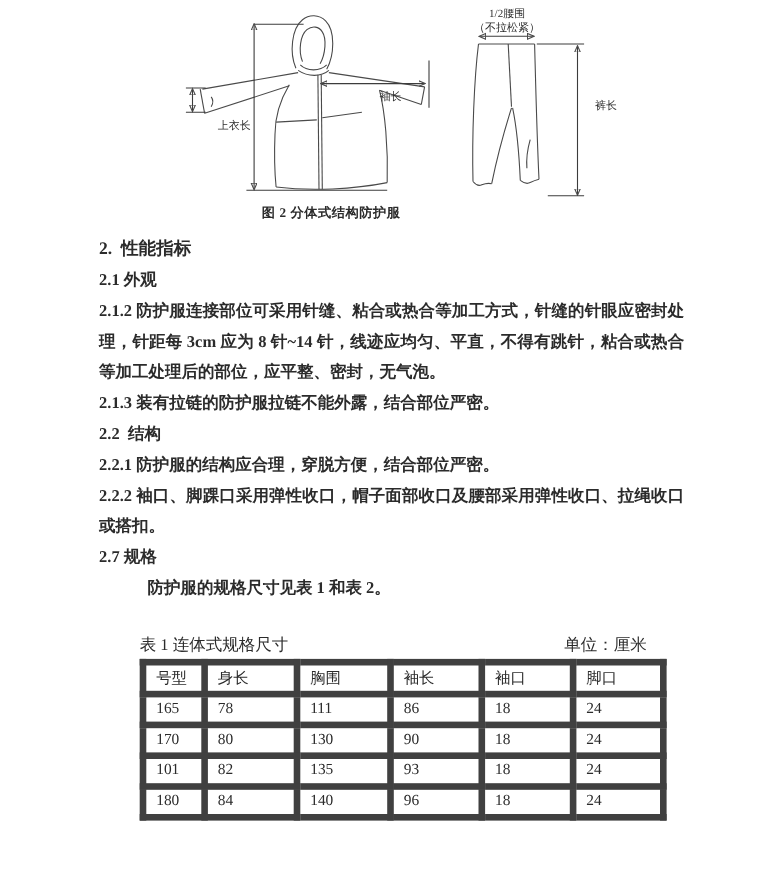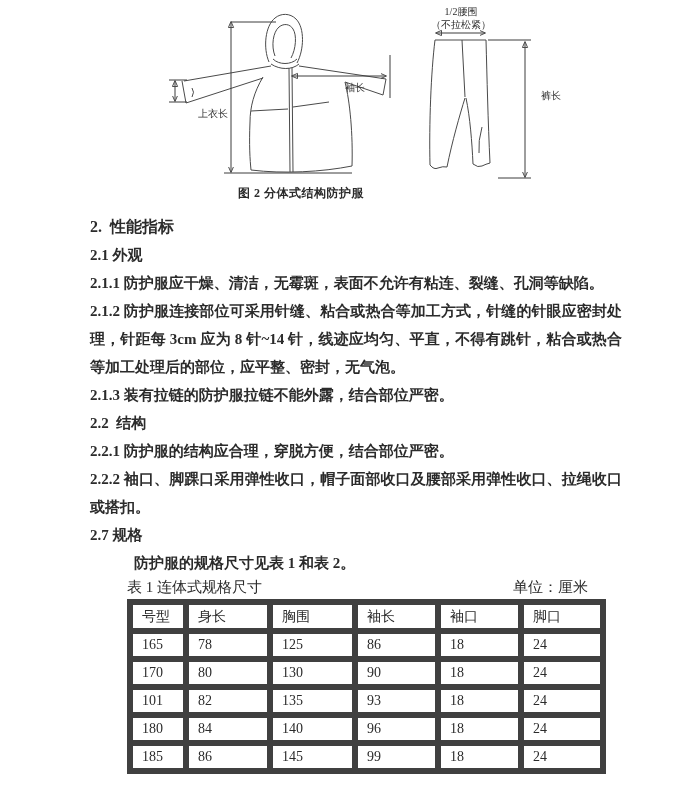--- a/index.html
+++ b/index.html
@@ -125,21 +125,20 @@
       <text x="321" y="26" text-anchor="middle">（不拉松紧）</text>
       <text x="401" y="97" text-anchor="start">裤长</text>
     </g>
   </svg>
 
   <div class="fig-caption">图 2  分体式结构防护服</div>
 
   <div class="textblock">
     <p class="heading">2.  性能指标</p>
     <p>2.1 外观</p>
-    <p>2.1.1 防护服应干燥、清洁，无霉斑，表面不允许有粘连、裂缝、孔洞等缺陷。</p>
     <p>2.1.2 防护服连接部位可采用针缝、粘合或热合等加工方式，针缝的针眼应密封处理，针距每 3cm 应为 8 针~14 针，线迹应均匀、平直，不得有跳针，粘合或热合等加工处理后的部位，应平整、密封，无气泡。</p>
     <p>2.1.3 装有拉链的防护服拉链不能外露，结合部位严密。</p>
     <p>2.2  结构</p>
     <p>2.2.1 防护服的结构应合理，穿脱方便，结合部位严密。</p>
     <p>2.2.2 袖口、脚踝口采用弹性收口，帽子面部收口及腰部采用弹性收口、拉绳收口或搭扣。</p>
     <p>2.7 规格</p>
     <p class="indent">防护服的规格尺寸见表 1 和表 2。</p>
   </div>
 
   <div class="tbl-head">
@@ -163,21 +162,21 @@
         <th>胸围</th>
         <th>袖长</th>
         <th>袖口</th>
         <th>脚口</th>
       </tr>
     </thead>
     <tbody>
       <tr>
         <td>165</td>
         <td>78</td>
-        <td>125</td>
+        <td>111</td>
         <td>86</td>
         <td>18</td>
         <td>24</td>
       </tr>
       <tr>
         <td>170</td>
         <td>80</td>
         <td>130</td>
         <td>90</td>
         <td>18</td>
@@ -192,24 +191,16 @@
         <td>24</td>
       </tr>
       <tr>
         <td>180</td>
         <td>84</td>
         <td>140</td>
         <td>96</td>
         <td>18</td>
         <td>24</td>
       </tr>
-      <tr>
-        <td>185</td>
-        <td>86</td>
-        <td>145</td>
-        <td>99</td>
-        <td>18</td>
-        <td>24</td>
-      </tr>
     </tbody>
   </table>
 
 </div>
 
 </body></html>

